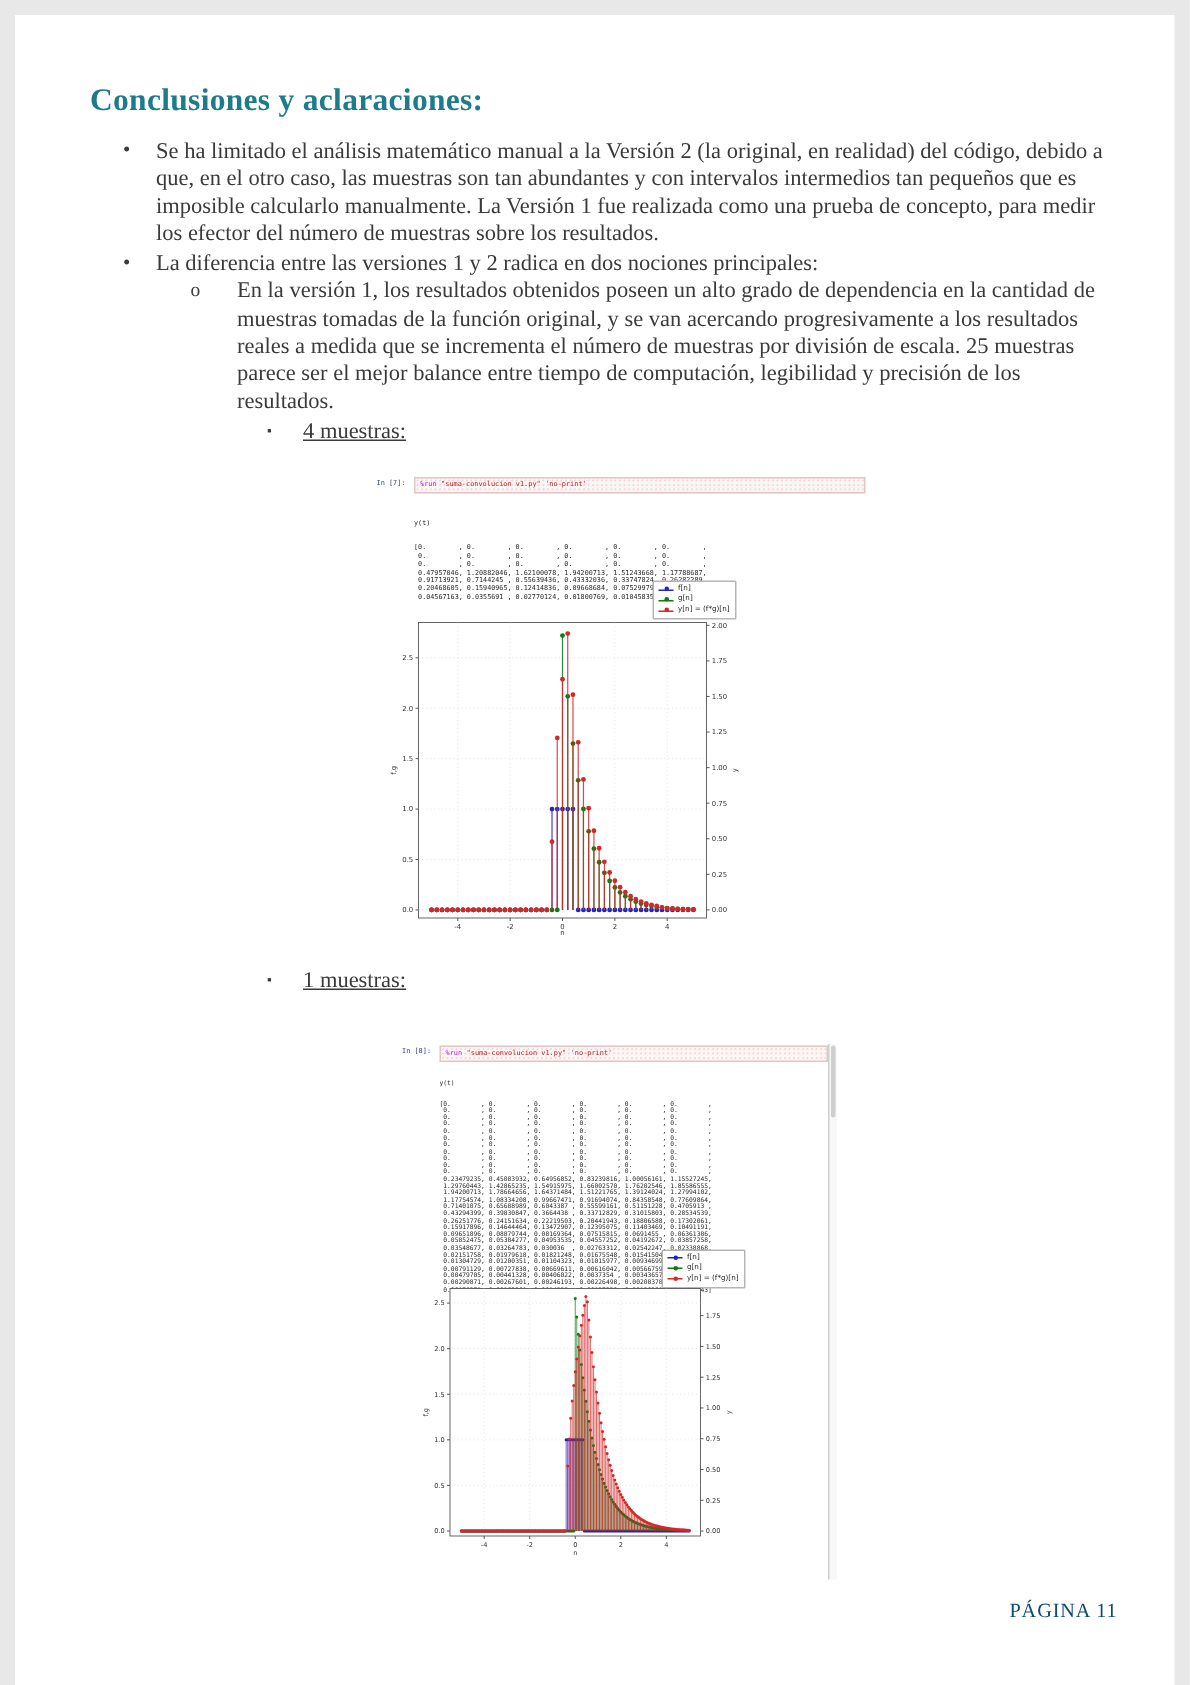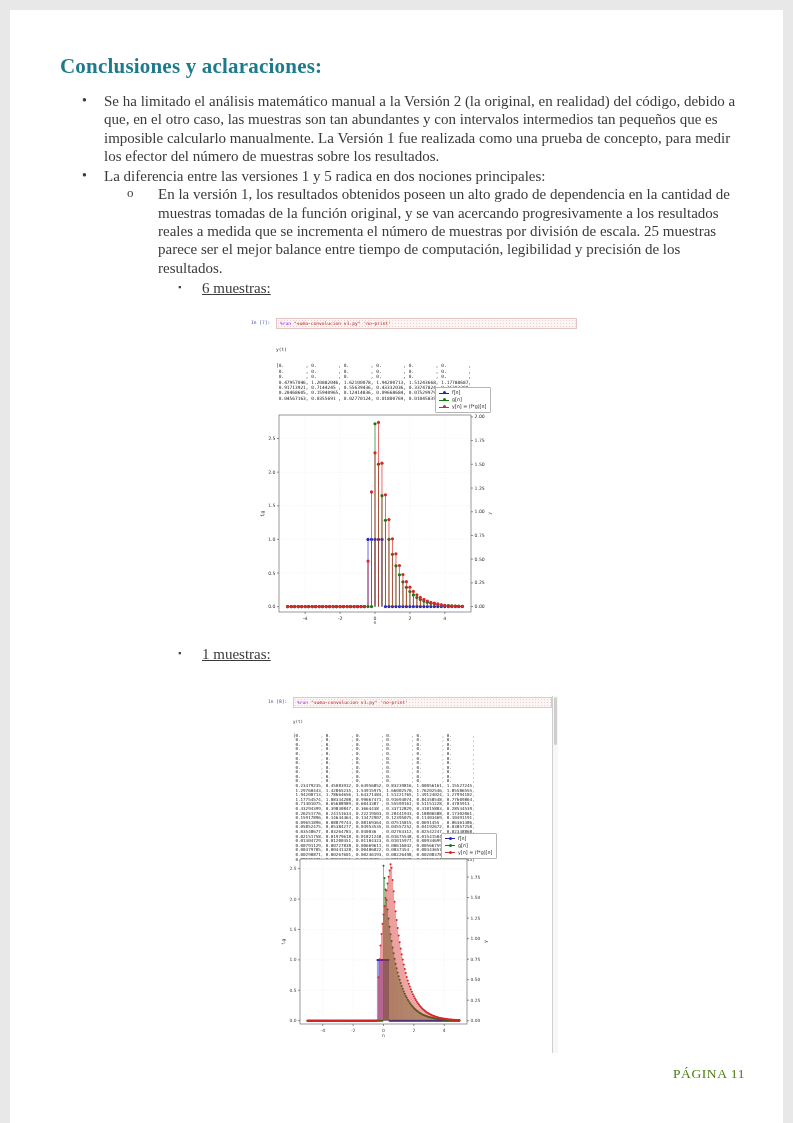--- a/index.html
+++ b/index.html
@@ -42,48 +42,48 @@
   .licon::before{content:"";position:absolute;left:0;right:0;top:2.6px;height:0.8px;background:currentColor;}
   .licon::after{content:"";position:absolute;left:3.6px;top:1.2px;width:3px;height:3px;border-radius:50%;background:currentColor;}
   .cf{color:#2222cc;} .cg{color:#0e7a12;} .cy{color:#d62728;}
   .leg1{left:184px;top:70px;}
   .leg2{left:173px;top:137px;}
   .plotmount{position:absolute;}
   .pm1{left:4px;top:93px;}
   .pm2{left:8px;top:160px;}
   .vscroll{position:absolute;right:0;top:0;bottom:0;width:5px;background:#f7f7f7;border-left:1px solid #cfcfcf;}
   .vthumb{position:absolute;left:0.5px;top:1px;width:3px;height:48px;background:#cfcfcf;border-radius:2px;}
-  .footer{position:absolute;right:38px;top:1056px;font-size:13.5px;letter-spacing:.6px;color:#4d7c0f;}
+  .footer{position:absolute;right:38px;top:1056px;font-size:13.5px;letter-spacing:.6px;color:#0c4a6e;}
 </style>
 </head>
 <body>
 
 <div class="page">
   <div class="content">
 
     <h1 class="heading">Conclusiones y aclaraciones:</h1>
 
     <div class="li li1">
       <span class="m1">•</span>
       <span>Se ha limitado el análisis matemático manual a la Versión 2 (la original, en realidad) del código, debido a que, en el otro caso, las muestras son tan abundantes y con intervalos intermedios tan pequeños que es imposible calcularlo manualmente. La Versión 1 fue realizada como una prueba de concepto, para medir los efector del número de muestras sobre los resultados.</span>
     </div>
 
     <div class="li li1">
       <span class="m1">•</span>
-      <span>La diferencia entre las versiones 1 y 5 radica en dos nociones principales:</span>
+      <span>La diferencia entre las versiones 1 y 2 radica en dos nociones principales:</span>
     </div>
 
     <div class="li li2">
       <span class="m2">o</span>
       <span>En la versión 1, los resultados obtenidos poseen un alto grado de dependencia en la cantidad de muestras tomadas de la función original, y se van acercando progresivamente a los resultados reales a medida que se incrementa el número de muestras por división de escala. 25 muestras parece ser el mejor balance entre tiempo de computación, legibilidad y precisión de los resultados.</span>
     </div>
 
     <div class="li li3">
       <span class="m3">▪</span>
-      <span class="uline">6 muestras:</span>
+      <span class="uline">4 muestras:</span>
     </div>
 
     <div class="shot shot1">
       <span class="prompt">In [7]:</span>
       <div class="codebox"><span class="tok magic">%run</span><span class="tok str">"suma-convolucion v1.py"</span><span class="tok str">'no-print'</span></div>
       <div class="jout out1">
         <div>y(t)</div>
         <div><div>[0.        , 0.        , 0.        , 0.        , 0.        , 0.        ,</div><div> 0.        , 0.        , 0.        , 0.        , 0.        , 0.        ,</div><div> 0.        , 0.        , 0.        , 0.        , 0.        , 0.        ,</div><div> 0.47957046, 1.20882046, 1.62100078, 1.94200713, 1.51243668, 1.17788687,</div><div> 0.91713921, 0.7144245 , 0.55639436, 0.43332036, 0.33747824, 0.26282289,</div><div> 0.20468605, 0.15940965, 0.12414836, 0.09668684, 0.07529979, 0.05864353,</div><div> 0.04567163, 0.0355691 , 0.02770124, 0.01800769, 0.01045835]</div></div>
       </div>
       <div class="legend leg1">

